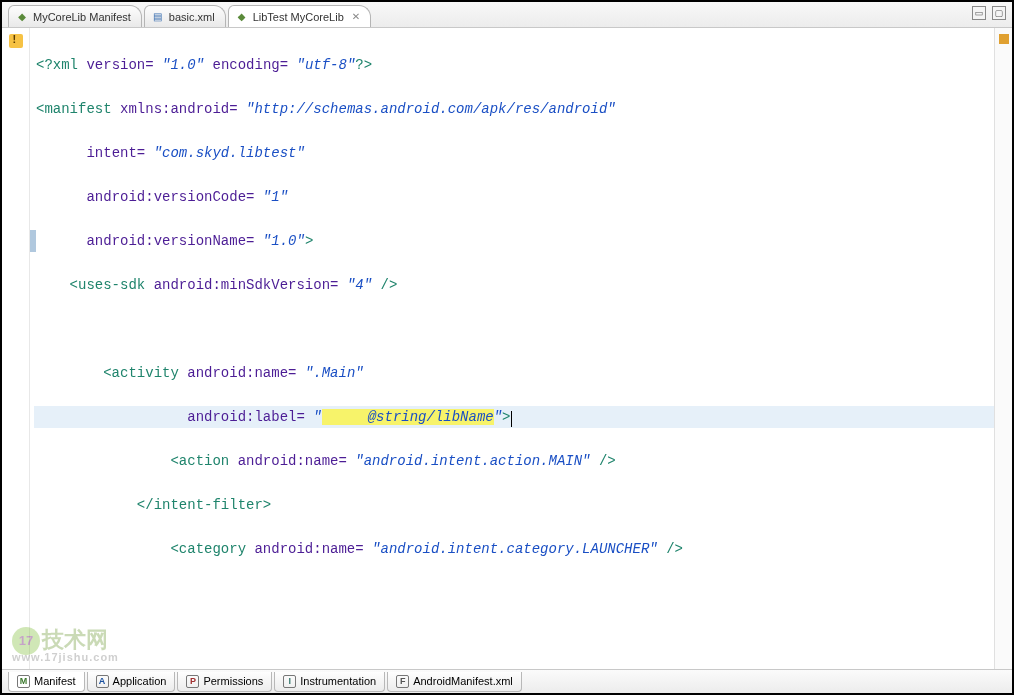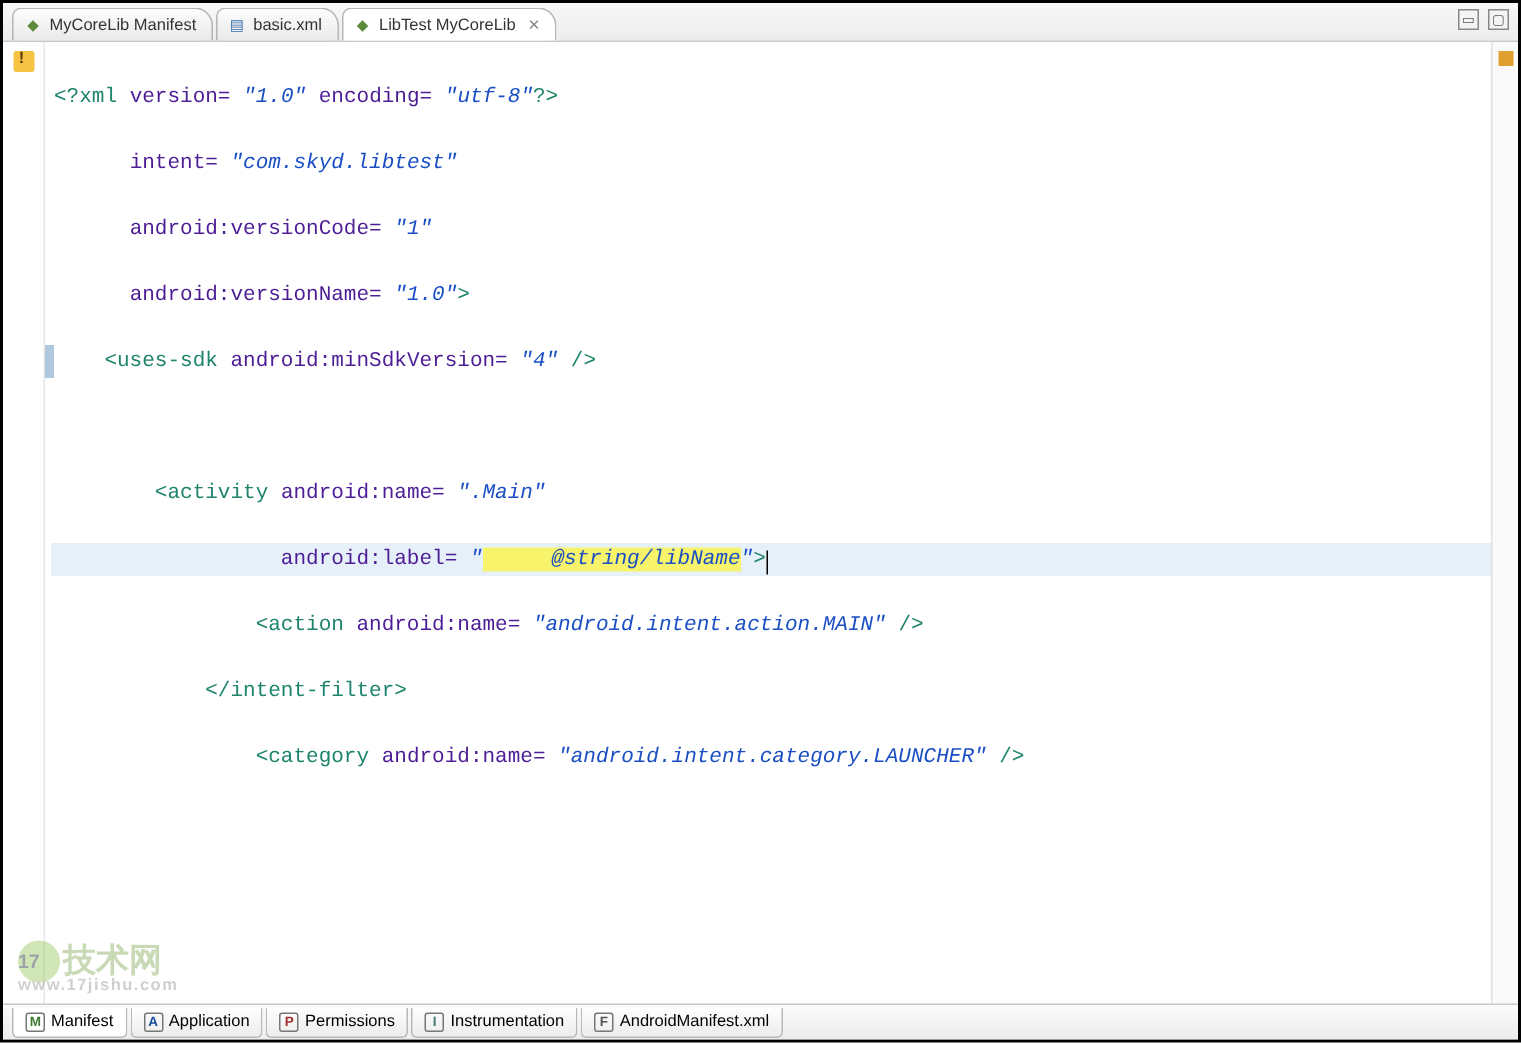--- a/index.html
+++ b/index.html
@@ -43,21 +43,21 @@
 .bi-m { color: #3d7a2f; border-color: #3d7a2f; }
 .bi-a { color: #184f9e; border-color: #184f9e; }
 .bi-p { color: #a03030; border-color: #a03030; }
 .bi-i { color: #3a7a70; border-color: #3a7a70; }
 .bi-f { color: #555; border-color: #555; }
 
 .left-hl-bar { position: absolute; left: 0; width: 6px; background: #b0c8de; }
 
 .watermark { position: absolute; left: 10px; bottom: 30px; opacity: .4; font-size: 22px; color: #7aa34a; font-weight: bold; font-family: "Microsoft YaHei", sans-serif; pointer-events: none; }
 .watermark .sub { font-size: 11px; color: #888; display: block; margin-top: -4px; letter-spacing: 1px; }
-.watermark .badge { display:inline-block; width:28px; height:28px; background:#8bc34a; border-radius:50%; color:#0f172a; font-size:13px; line-height:28px; vertical-align:middle; margin-right:2px;}
+.watermark .badge { display:inline-block; width:28px; height:28px; background:#8bc34a; border-radius:50%; color:#701a75; font-size:13px; line-height:28px; text-align:center; vertical-align:middle; margin-right:2px;}
 </style>
 </head>
 <body>
 
 <div class="top-bar">
   <div class="tab">
     <span class="file-icon ic-m">◆</span>
     <span>MyCoreLib Manifest</span>
   </div>
   <div class="tab">
@@ -75,20 +75,21 @@
   </div>
 </div>
 
 <div class="editor-wrap">
   <div class="gutter">
     <div class="warn"></div>
   </div>
 
   <div class="code">
 <div class="ln"><span class="t-pi">&lt;?</span><span class="t-pi">xml</span> <span class="t-attr">version=</span> <span class="t-val">"1.0"</span> <span class="t-attr">encoding=</span> <span class="t-val">"utf-8"</span><span class="t-pi">?&gt;</span></div>
+<div class="ln"><span class="t-tag">&lt;manifest</span> <span class="t-attr">xmlns:android=</span> <span class="t-val">"http://schemas.android.com/apk/res/android"</span></div>
 <div class="ln">      <span class="t-attr">intent=</span> <span class="t-val">"com.skyd.libtest"</span></div>
 <div class="ln">      <span class="t-attr">android:versionCode=</span> <span class="t-val">"1"</span></div>
 <div class="ln">      <span class="t-attr">android:versionName=</span> <span class="t-val">"1.0"</span><span class="t-tag">&gt;</span></div>
 <div class="ln">    <span class="t-tag">&lt;uses-sdk</span> <span class="t-attr">android:minSdkVersion=</span> <span class="t-val">"4"</span> <span class="t-tag">/&gt;</span></div>
 <div class="ln"> </div>
 <div class="ln">        <span class="t-tag">&lt;activity</span> <span class="t-attr">android:name=</span> <span class="t-val">".Main"</span></div>
 <div class="ln hl"><span class="left-hl-bar" style="top:202px;height:22px"></span>                  <span class="t-attr">android:label=</span> <span class="t-val">"</span><span class="t-val t-mark">@string/libName</span><span class="t-val">"</span><span class="t-tag caret-mark">&gt;</span></div>
 <div class="ln">                <span class="t-tag">&lt;action</span> <span class="t-attr">android:name=</span> <span class="t-val">"android.intent.action.MAIN"</span> <span class="t-tag">/&gt;</span></div>
 <div class="ln">            <span class="t-tag">&lt;/intent-filter&gt;</span></div>
 <div class="ln">                <span class="t-tag">&lt;category</span> <span class="t-attr">android:name=</span> <span class="t-val">"android.intent.category.LAUNCHER"</span> <span class="t-tag">/&gt;</span></div>

